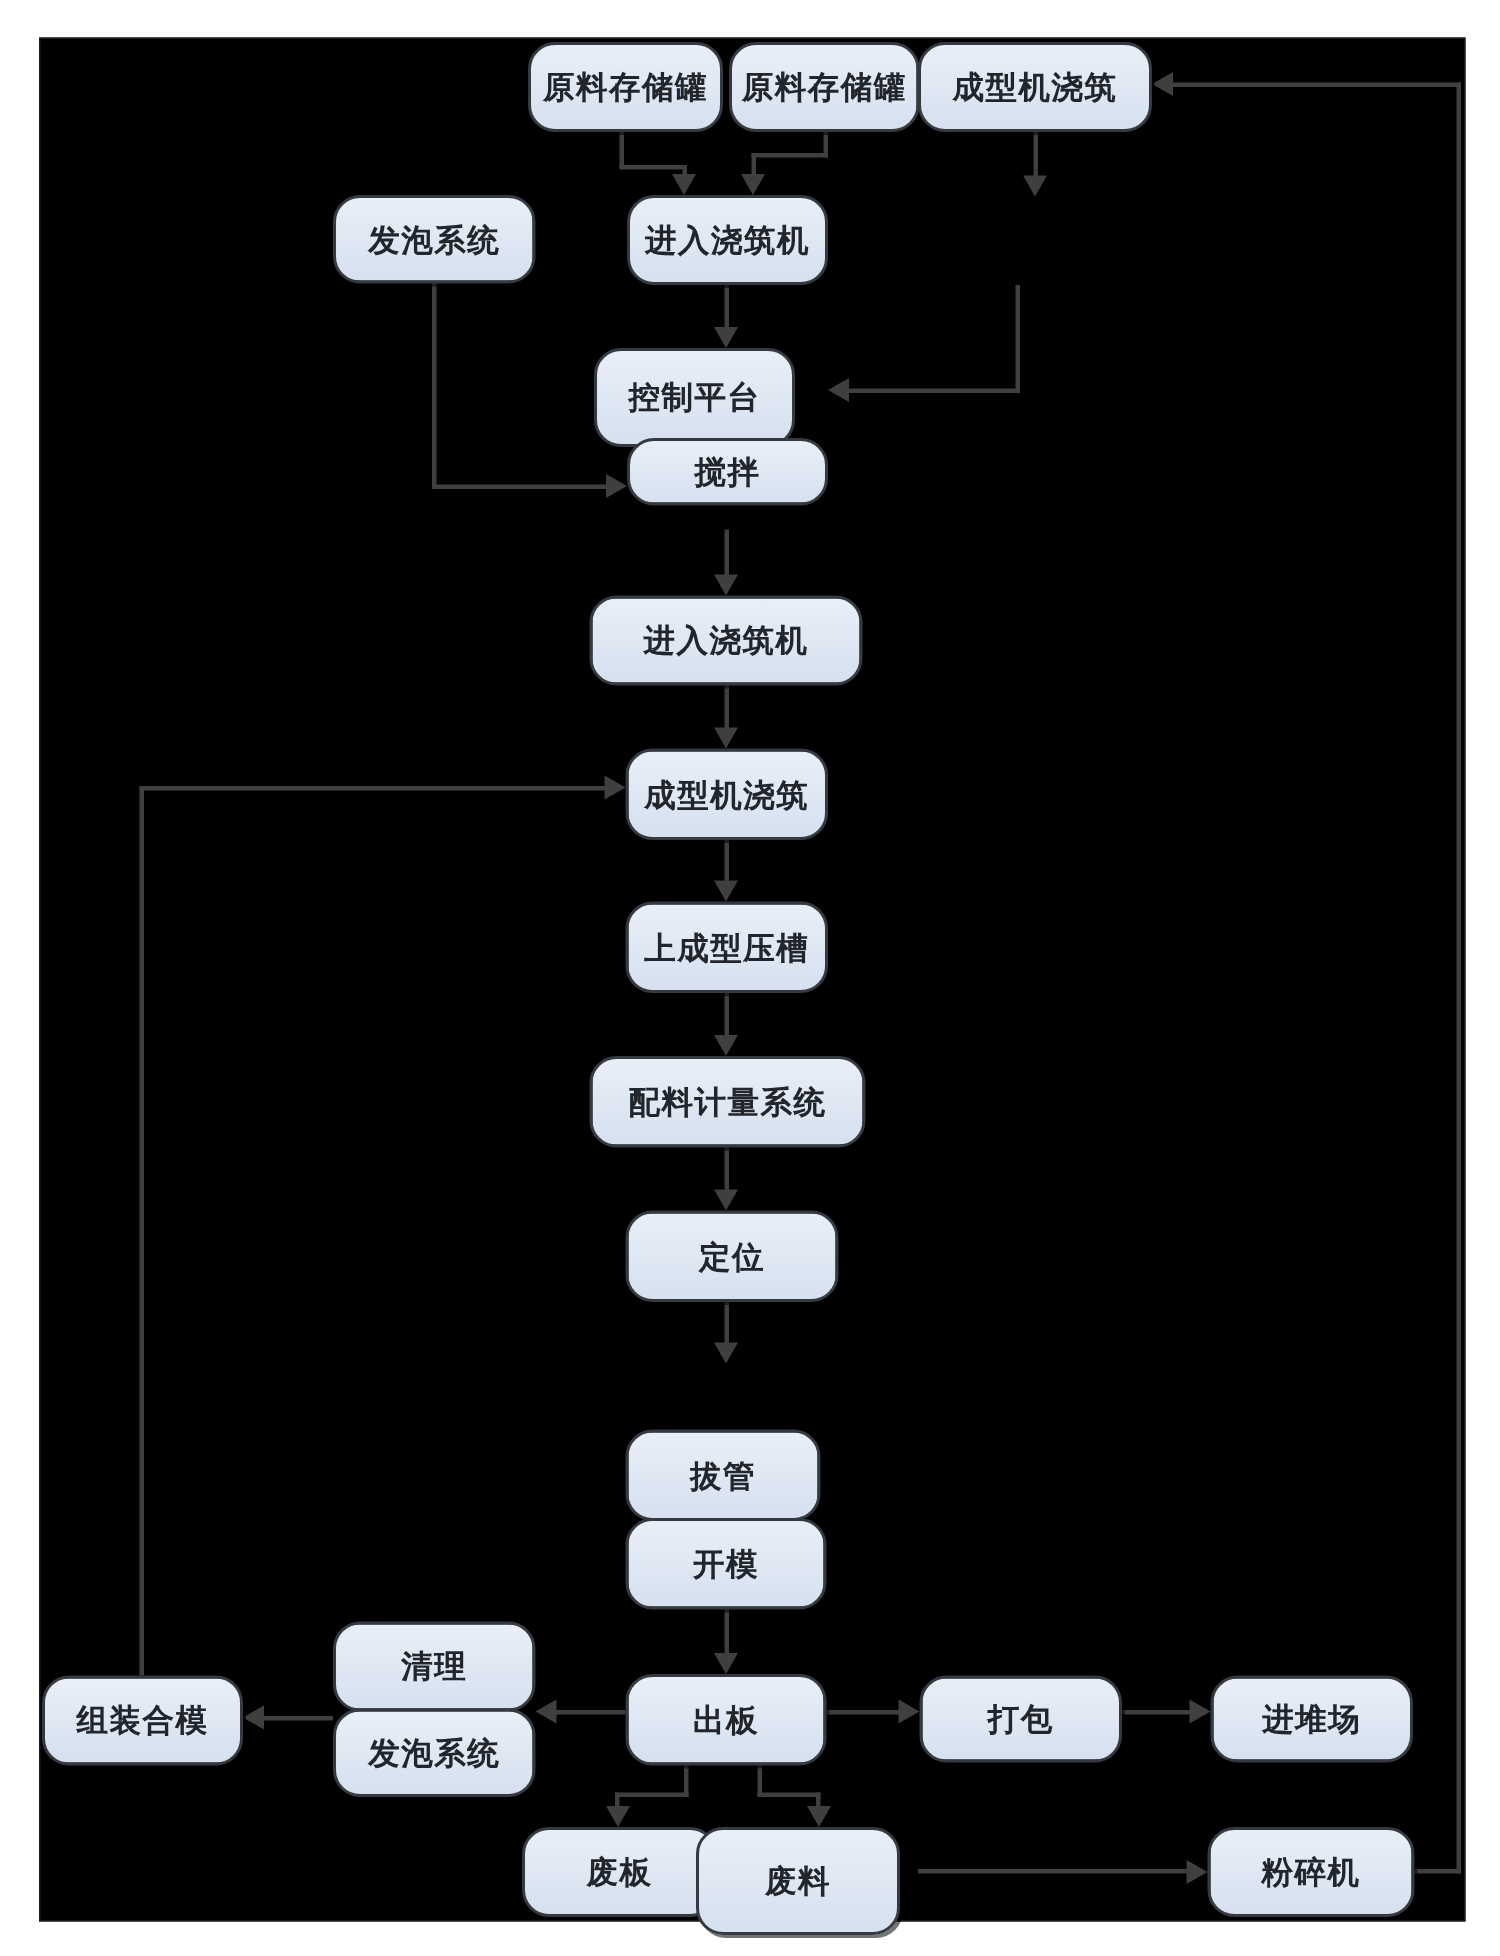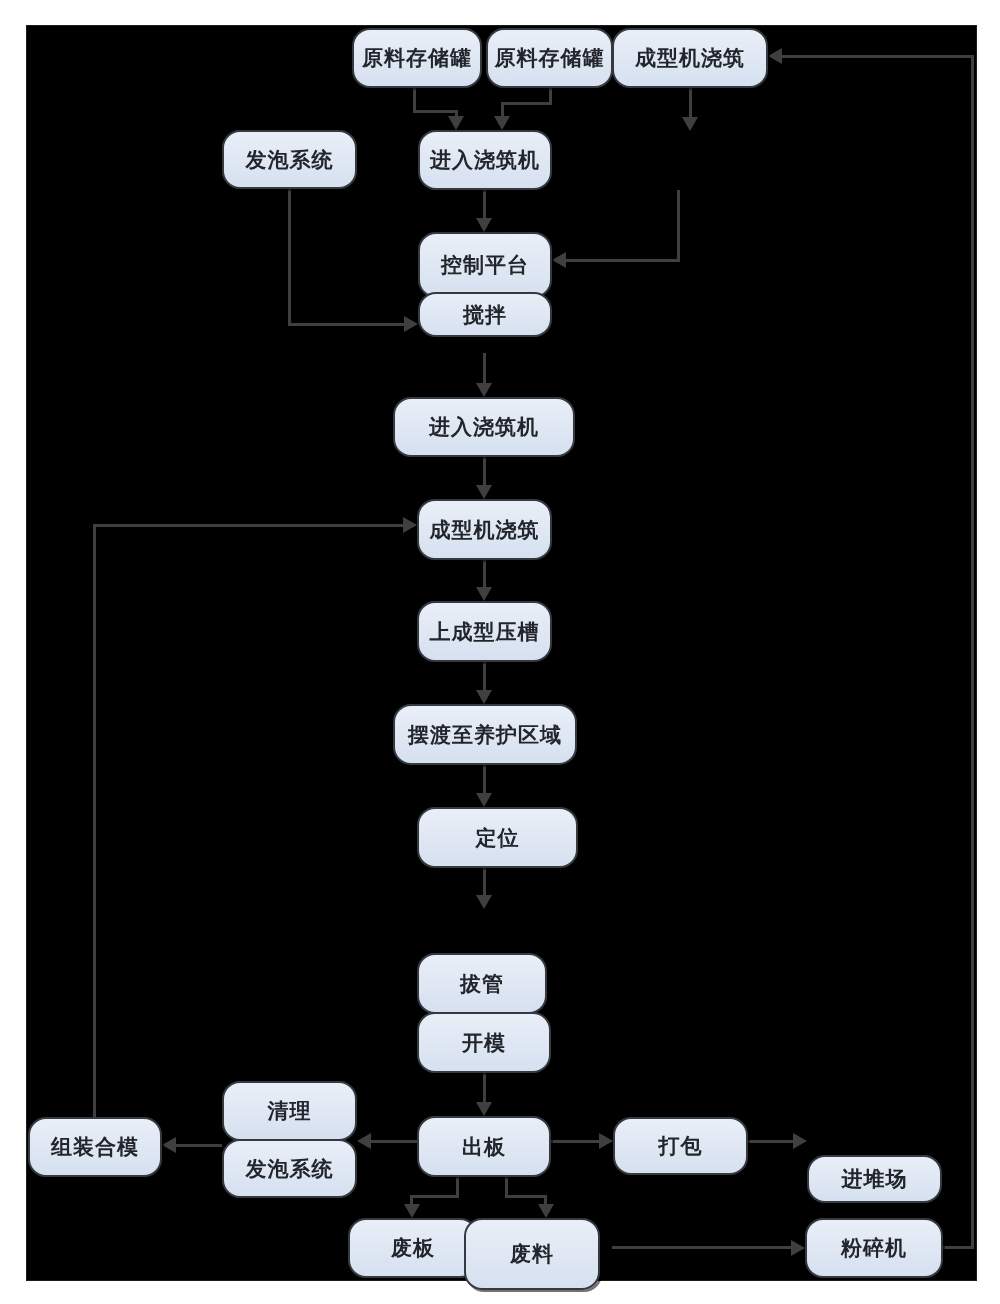--- a/index.html
+++ b/index.html
@@ -124,39 +124,39 @@
     </div>
   <div class="node" style="left:612px;top:28px;width:156px;height:60px;">
       <span>成型机浇筑</span>
     </div>
   <div class="node" style="left:222px;top:130px;width:135px;height:59px;">
       <span>发泡系统</span>
     </div>
   <div class="node" style="left:418px;top:130px;width:134px;height:60px;">
       <span>进入浇筑机</span>
     </div>
-  <div class="node" style="left:418px;top:232px;width:134px;height:66px;">
+  <div class="node" style="left:396px;top:232px;width:134px;height:66px;">
       <span>控制平台</span>
     </div>
   <div class="node" style="left:418px;top:292px;width:134px;height:45px;">
       <span>搅拌</span>
     </div>
   <div class="node" style="left:393px;top:397px;width:182px;height:60px;">
       <span>进入浇筑机</span>
     </div>
   <div class="node" style="left:417px;top:499px;width:135px;height:61px;">
       <span>成型机浇筑</span>
     </div>
   <div class="node" style="left:417px;top:601px;width:135px;height:61px;">
       <span>上成型压槽</span>
     </div>
   <div class="node" style="left:393px;top:704px;width:184px;height:61px;">
-      <span>摆渡至养护区域</span>
+      <span>配料计量系统</span>
     </div>
-  <div class="node" style="left:417px;top:807px;width:161px;height:61px;">
+  <div class="node" style="left:417px;top:807px;width:142px;height:61px;">
       <span>定位</span>
     </div>
   <div class="node" style="left:417px;top:953px;width:130px;height:61px;">
       <span>拔管</span>
     </div>
   <div class="node" style="left:417px;top:1012px;width:134px;height:61px;">
       <span>开模</span>
     </div>
   <div class="node" style="left:222px;top:1081px;width:135px;height:60px;">
       <span>清理</span>
@@ -166,21 +166,21 @@
     </div>
   <div class="node" style="left:222px;top:1139px;width:135px;height:59px;">
       <span>发泡系统</span>
     </div>
   <div class="node" style="left:28px;top:1117px;width:134px;height:60px;">
       <span>组装合模</span>
     </div>
   <div class="node" style="left:613px;top:1117px;width:135px;height:58px;">
       <span>打包</span>
     </div>
-  <div class="node" style="left:807px;top:1117px;width:135px;height:48px;margin-top:38px;">
+  <div class="node" style="left:807px;top:1117px;width:135px;height:58px;">
       <span>进堆场</span>
     </div>
   <div class="node" style="left:348px;top:1218px;width:130px;height:60px;">
       <span>废板</span>
     </div>
   <div class="node" style="left:464px;top:1218px;width:136px;height:72px;">
       <span>废料</span>
     </div>
   <div class="node" style="left:805px;top:1218px;width:138px;height:60px;">
       <span>粉碎机</span>

